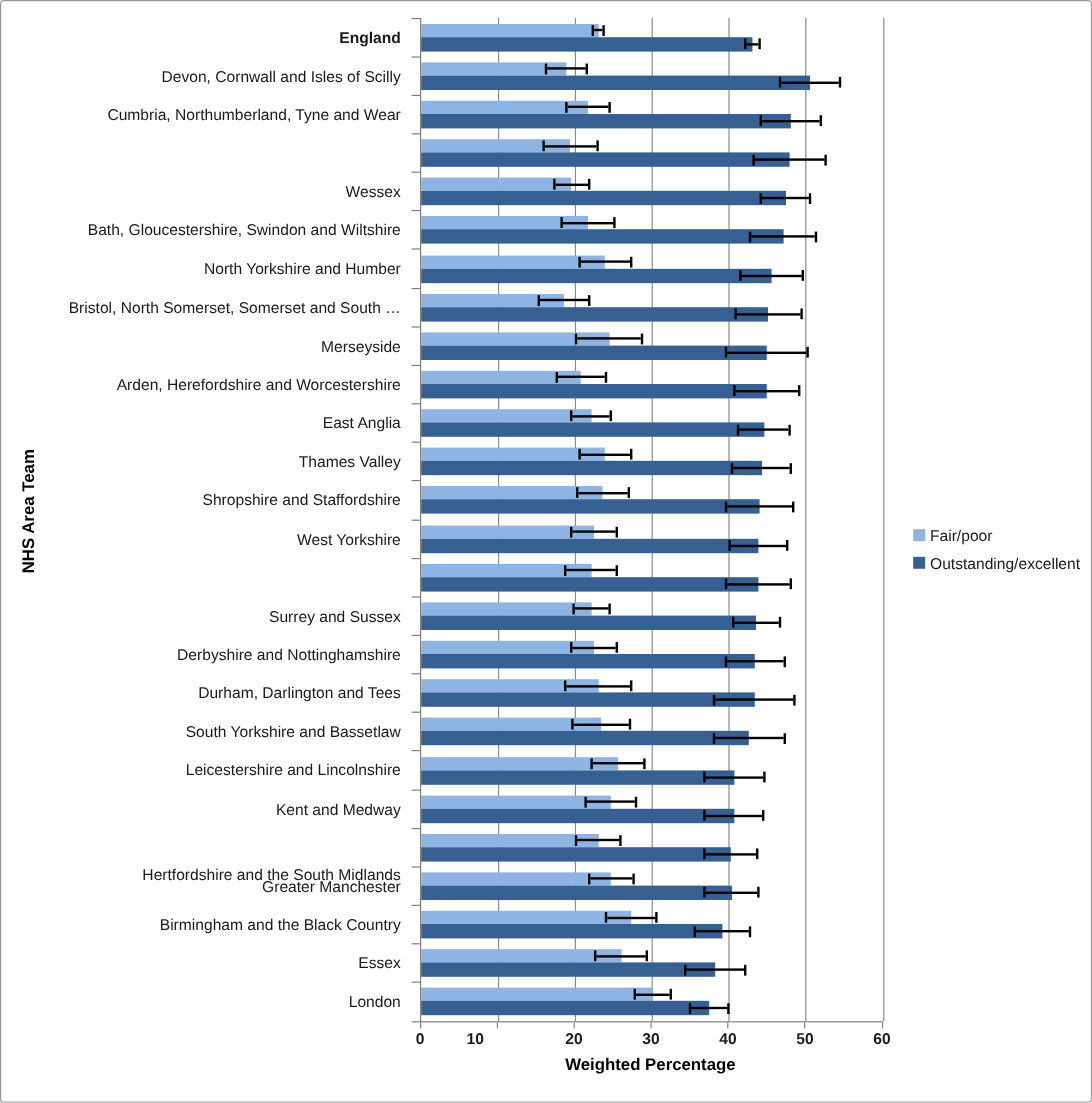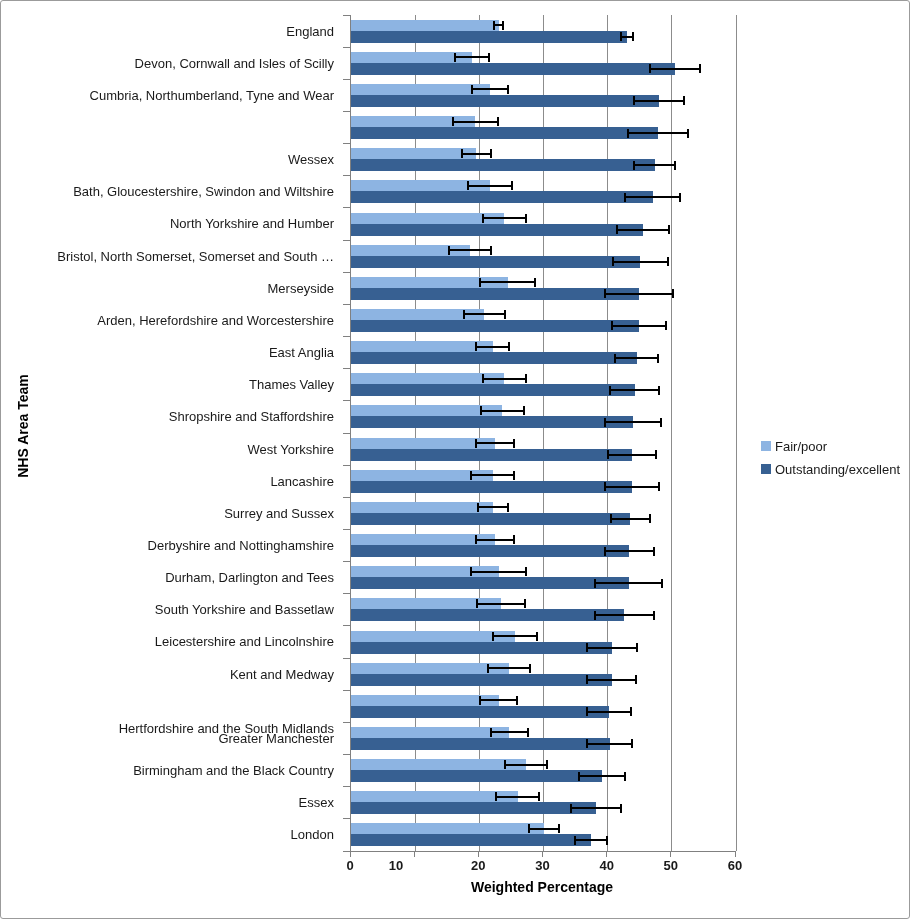--- a/index.html
+++ b/index.html
@@ -31,34 +31,33 @@
   .legend-entry{display:flex; align-items:center; margin-bottom:9px; height:14px;}
   .legend-swatch{width:10px; height:10px; margin-right:4px; flex:0 0 auto;}
   .legend-label{font-size:13px; white-space:nowrap; color:#1a1a1a;}
 </style>
 </head>
 <body>
 
 <div class="chart-frame">
   <div class="y-axis-title">NHS Area Team</div>
   <div class="category-labels">
-      <div class="cat-label" style="top: 0px; height: 32.1538px;">England</div>
+      <div class="cat-label" style="top: 0px; height: 32.1538px; font-weight: bold;">England</div>
       <div class="cat-label" style="top: 32.1538px; height: 32.1538px;">Devon, Cornwall and Isles of Scilly</div>
       <div class="cat-label" style="top: 64.3077px; height: 32.1538px; text-align: right;">Cumbria, Northumberland, Tyne and Wear</div>
       <div class="cat-label" style="top: 128.615px; height: 32.1538px;">Wessex</div>
       <div class="cat-label" style="top: 160.769px; height: 32.1538px;">Bath, Gloucestershire, Swindon and Wiltshire</div>
       <div class="cat-label" style="top: 192.923px; height: 32.1538px; margin-left: 28px;">North Yorkshire and Humber</div>
       <div class="cat-label" style="top: 225.077px; height: 32.1538px;">Bristol, North Somerset, Somerset and South …</div>
       <div class="cat-label" style="top: 257.231px; height: 32.1538px;">Merseyside</div>
       <div class="cat-label" style="top: 289.385px; height: 32.1538px;">Arden, Herefordshire and Worcestershire</div>
       <div class="cat-label" style="top: 321.538px; height: 32.1538px;">East Anglia</div>
       <div class="cat-label" style="top: 353.692px; height: 32.1538px;">Thames Valley</div>
       <div class="cat-label" style="top: 385.846px; height: 32.1538px;">Shropshire and Staffordshire</div>
       <div class="cat-label" style="top: 418px; height: 32.1538px;">West Yorkshire</div>
-      <div class="cat-label" style="top: 450.154px; height: 32.1538px;">Lancashire</div>
       <div class="cat-label" style="top: 482.308px; height: 32.1538px;">Surrey and Sussex</div>
       <div class="cat-label" style="top: 514.462px; height: 32.1538px;">Derbyshire and Nottinghamshire</div>
       <div class="cat-label" style="top: 546.615px; height: 32.1538px;">Durham, Darlington and Tees</div>
       <div class="cat-label" style="top: 578.769px; height: 32.1538px;">South Yorkshire and Bassetlaw</div>
       <div class="cat-label" style="top: 610.923px; height: 32.1538px;">Leicestershire and Lincolnshire</div>
       <div class="cat-label" style="top: 643.077px; height: 32.1538px;">Kent and Medway</div>
       <div class="cat-label" style="top: 697px; height: 32.1538px; margin-left: 16px;">Hertfordshire and the South Midlands</div>
       <div class="cat-label" style="top: 707.385px; height: 32.1538px;">Greater Manchester</div>
       <div class="cat-label" style="top: 739.538px; height: 32.1538px;">Birmingham and the Black Country</div>
       <div class="cat-label" style="top: 771.692px; height: 32.1538px;">Essex</div>

